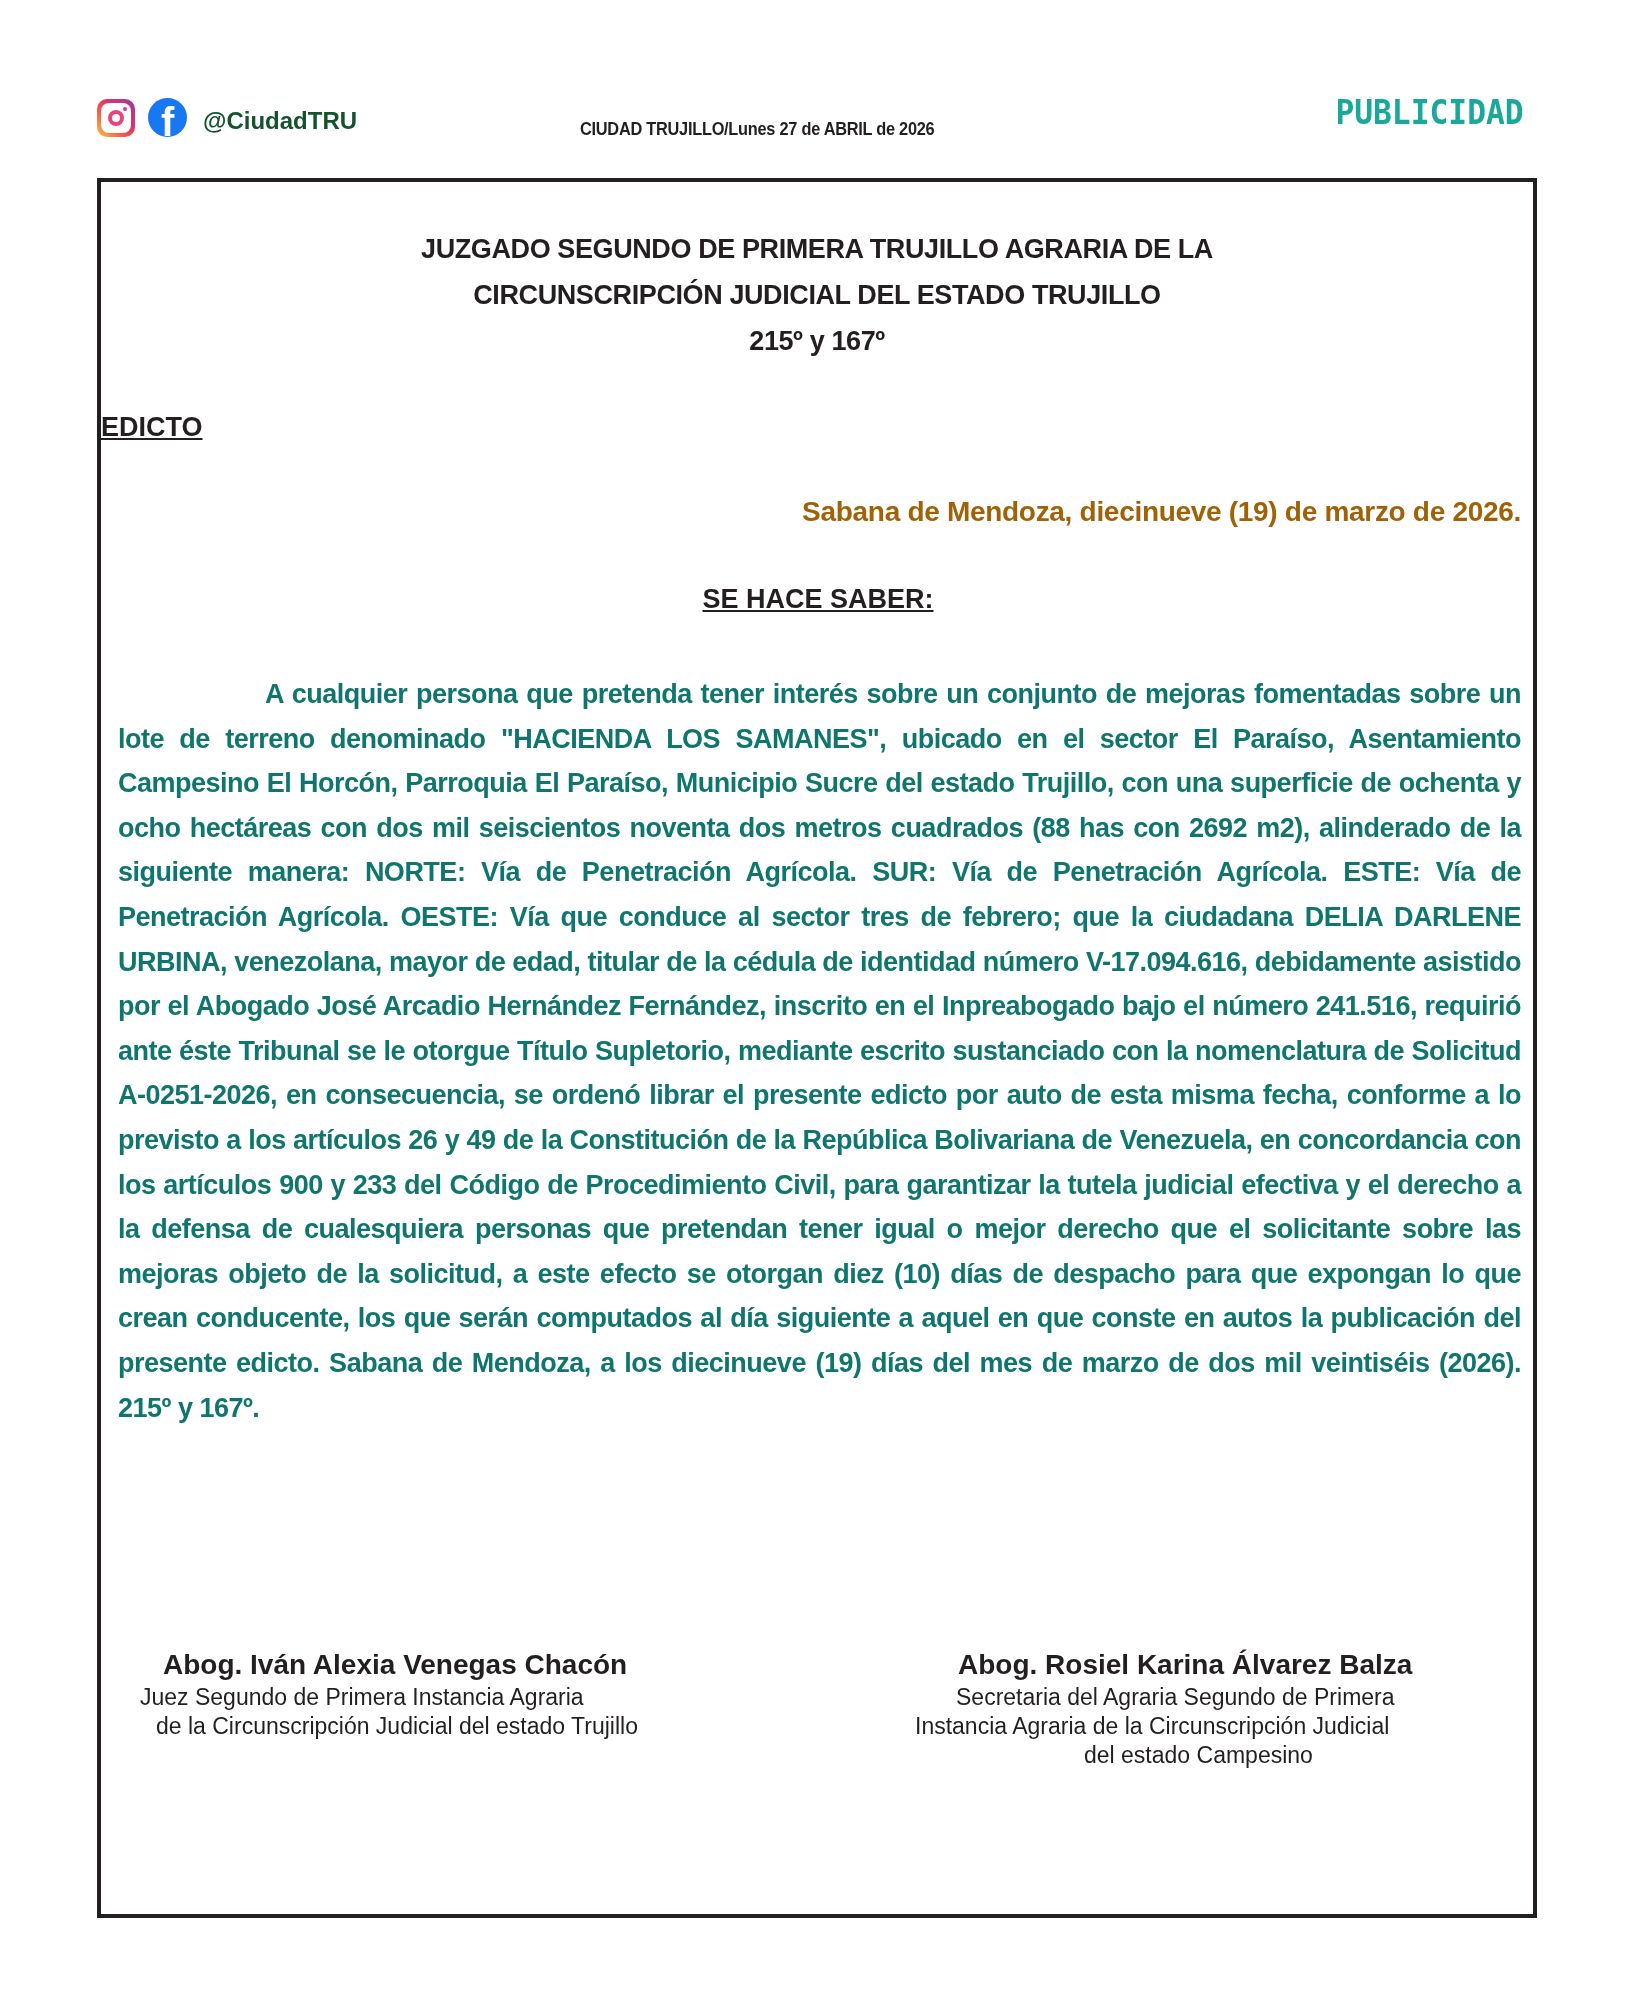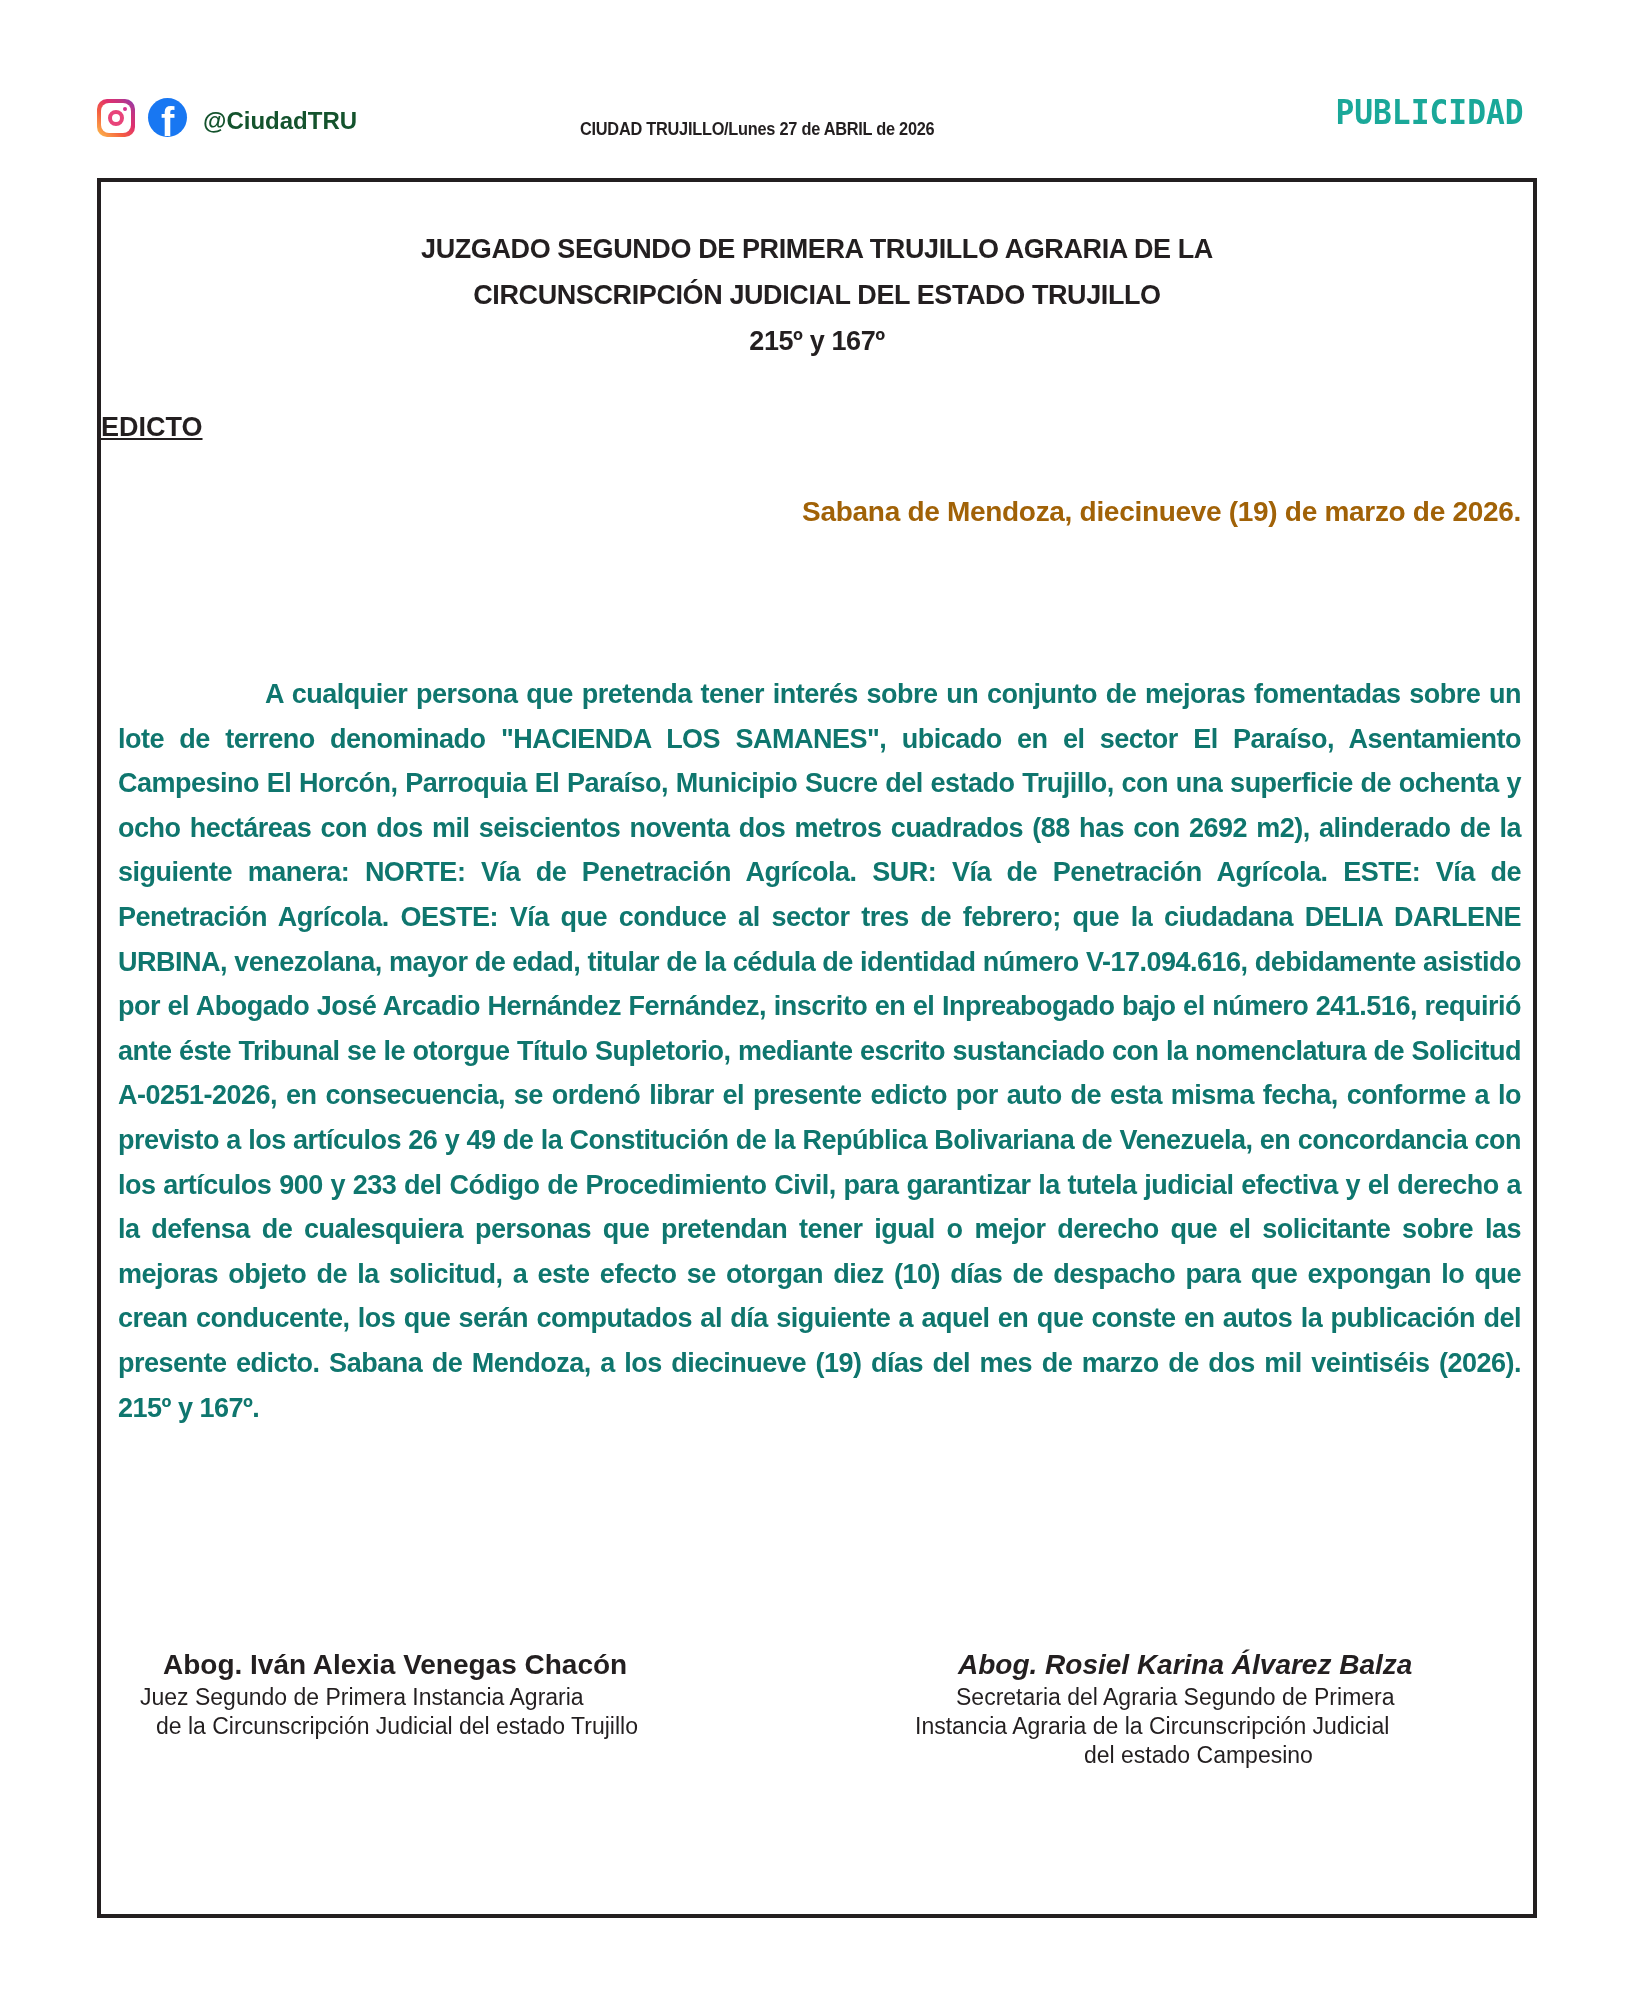--- a/index.html
+++ b/index.html
@@ -191,21 +191,21 @@
       width: 620px;
     }
     .sig-name {
       font-family: "Liberation Sans", sans-serif;
       font-weight: bold;
       font-size: 28px;
       line-height: 36px;
       white-space: nowrap;
     }
     .sig-left .sig-name { padding-left: 59px; }
-    .sig-right .sig-name { padding-left: 49px; font-style: italic; }
+    .sig-right .sig-name { padding-left: 49px; }
     .sig-role {
       font-family: "Liberation Sans", sans-serif;
       font-weight: normal;
       font-size: 23px;
       line-height: 29px;
       white-space: nowrap;
     }
     .sig-left .sig-role div:nth-child(1) { padding-left: 36px; }
     .sig-left .sig-role div:nth-child(2) { padding-left: 52px; }
     .sig-right .sig-role div:nth-child(1) { padding-left: 47px; }
@@ -234,20 +234,21 @@
   <div class="court-title">
     <div>JUZGADO SEGUNDO DE PRIMERA TRUJILLO AGRARIA DE LA</div>
     <div>CIRCUNSCRIPCIÓN JUDICIAL DEL ESTADO TRUJILLO</div>
     <div>215º y 167º</div>
   </div>
 
   <div class="edict-heading">EDICTO</div>
 
   <div class="place-date">Sabana de Mendoza, diecinueve (19) de marzo de 2026.</div>
 
+  <div class="notice-heading">SE HACE SABER:</div>
 
   <div class="body-text">A cualquier persona que pretenda tener interés sobre un conjunto de mejoras fomentadas sobre un lote de terreno denominado "HACIENDA LOS SAMANES", ubicado en el sector El Paraíso, Asentamiento Campesino El Horcón, Parroquia El Paraíso, Municipio Sucre del estado Trujillo, con una superficie de ochenta y ocho hectáreas con dos mil seiscientos noventa dos metros cuadrados (88 has con 2692 m2), alinderado de la siguiente manera: NORTE: Vía de Penetración Agrícola. SUR: Vía de Penetración Agrícola. ESTE: Vía de Penetración Agrícola. OESTE: Vía que conduce al sector tres de febrero; que la ciudadana DELIA DARLENE URBINA, venezolana, mayor de edad, titular de la cédula de identidad número V-17.094.616, debidamente asistido por el Abogado José Arcadio Hernández Fernández, inscrito en el Inpreabogado bajo el número 241.516, requirió ante éste Tribunal se le otorgue Título Supletorio, mediante escrito sustanciado con la nomenclatura de Solicitud A-0251-2026, en consecuencia, se ordenó librar el presente edicto por auto de esta misma fecha, conforme a lo previsto a los artículos 26 y 49 de la Constitución de la República Bolivariana de Venezuela, en concordancia con los artículos 900 y 233 del Código de Procedimiento Civil, para garantizar la tutela judicial efectiva y el derecho a la defensa de cualesquiera personas que pretendan tener igual o mejor derecho que el solicitante sobre las mejoras objeto de la solicitud, a este efecto se otorgan diez (10) días de despacho para que expongan lo que crean conducente, los que serán computados al día siguiente a aquel en que conste en autos la publicación del presente edicto. Sabana de Mendoza, a los diecinueve (19) días del mes de marzo de dos mil veintiséis (2026). 215º y 167º.</div>
 
   <div class="signature sig-left">
     <div class="sig-name">Abog. Iván Alexia Venegas Chacón</div>
     <div class="sig-role">
       <div>Juez Segundo de Primera Instancia Agraria</div>
       <div>de la Circunscripción Judicial del estado Trujillo</div>
     </div>
   </div>

